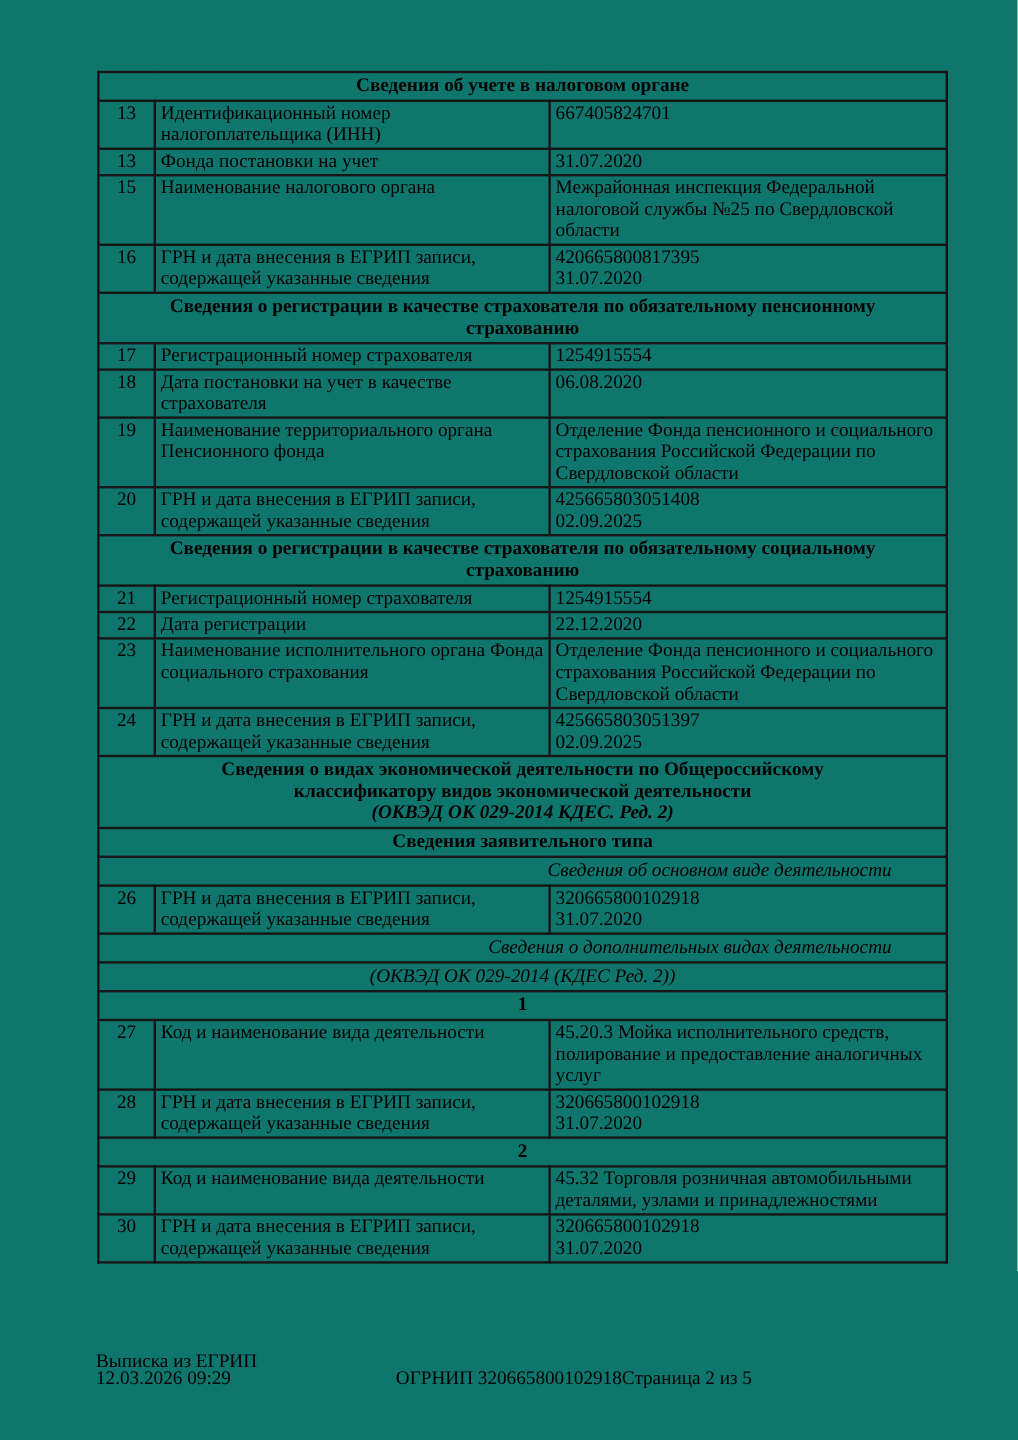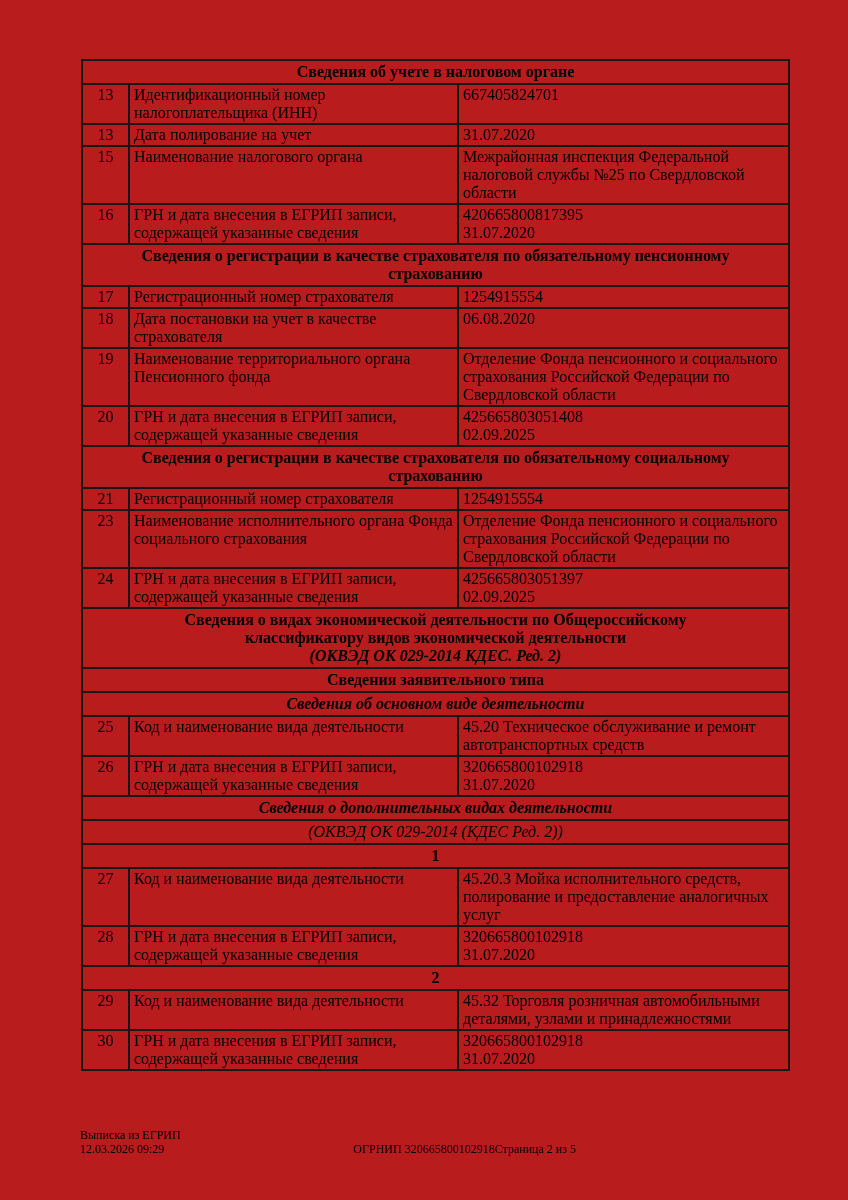--- a/index.html
+++ b/index.html
@@ -6,21 +6,21 @@
     margin: 0;
     padding: 0;
     background: #ffffff;
     font-family: "Liberation Serif", "DejaVu Serif", serif;
     color: #000000;
   }
   .page {
     position: relative;
     width: 848px;
     height: 1200px;
-    background: #b91c1c;
+    background: #0f766e;
     overflow: hidden;
   }
   table.doc-table {
     position: absolute;
     left: 81px;
     top: 59px;
     width: 707px;
     border-collapse: collapse;
     table-layout: fixed;
   }
@@ -38,32 +38,32 @@
   .doc-table td.num {
     text-align: center;
     padding: 1px 2px;
   }
   tr.sec td {
     text-align: center;
     font-weight: bold;
     padding: 2px 45px;
   }
   tr.sec.narrowpad td { padding: 2px 6px; }
-  tr.sec.bi td { font-weight: bold; font-style: italic; }
+  tr.sec.bi td { font-weight: normal; font-style: italic; text-align: right; }
   tr.sec.it td { font-weight: normal; font-style: italic; font-family: Liberation Serif, serif; }
   tr.sec .sub-italic { font-weight: bold; font-style: italic; }
   .footer {
     position: absolute;
     left: 80px;
     top: 1128px;
     width: 688px;
     display: grid;
     grid-template-columns: 1fr auto 1fr;
     align-items: end;
-    font-size: 12px;
+    font-size: 16px;
     line-height: 14px;
   }
   .footer .f-left { text-align: left; }
   .footer .f-center { text-align: center; }
   .footer .f-right { }
 </style>
 </head>
 <body>
 
 <div class="page">
@@ -81,21 +81,21 @@
     </tr>
     <tr>
       <td class="num">13</td>
       <td>Идентификационный номер налогоплательщика (ИНН)</td>
       <td>
             <div>667405824701</div>
           </td>
     </tr>
     <tr>
       <td class="num">13</td>
-      <td>Дата полирование на учет</td>
+      <td>Фонда постановки на учет</td>
       <td>
             <div>31.07.2020</div>
           </td>
     </tr>
     <tr>
       <td class="num">15</td>
       <td>Наименование налогового органа</td>
       <td>
             <div>Межрайонная инспекция Федеральной налоговой службы №25 по Свердловской области</div>
           </td>
@@ -143,20 +143,27 @@
     </tr>
 
     <tr class="sec">
       <td colspan="3">Сведения о регистрации в качестве страхователя по обязательному социальному страхованию</td>
     </tr>
     <tr>
       <td class="num">21</td>
       <td>Регистрационный номер страхователя</td>
       <td>
             <div>1254915554</div>
+          </td>
+    </tr>
+    <tr>
+      <td class="num">22</td>
+      <td>Дата регистрации</td>
+      <td>
+            <div>22.12.2020</div>
           </td>
     </tr>
     <tr>
       <td class="num">23</td>
       <td>Наименование исполнительного органа Фонда социального страхования</td>
       <td>
             <div>Отделение Фонда пенсионного и социального страхования Российской Федерации по Свердловской области</div>
           </td>
     </tr>
     <tr>
@@ -172,27 +179,20 @@
       <td colspan="3">
         <div>Сведения о видах экономической деятельности по Общероссийскому классификатору видов экономической деятельности</div>
         <div class="sub-italic">(ОКВЭД ОК 029-2014 КДЕС. Ред. 2)</div>
       </td>
     </tr>
     <tr class="sec">
       <td colspan="3">Сведения заявительного типа</td>
     </tr>
     <tr class="sec bi">
       <td colspan="3">Сведения об основном виде деятельности</td>
-    </tr>
-    <tr>
-      <td class="num">25</td>
-      <td>Код и наименование вида деятельности</td>
-      <td>
-            <div>45.20 Техническое обслуживание и ремонт автотранспортных средств</div>
-          </td>
     </tr>
     <tr>
       <td class="num">26</td>
       <td>ГРН и дата внесения в ЕГРИП записи, содержащей указанные сведения</td>
       <td>
         <div>320665800102918</div>
         <div>31.07.2020</div>
       </td>
     </tr>
 

